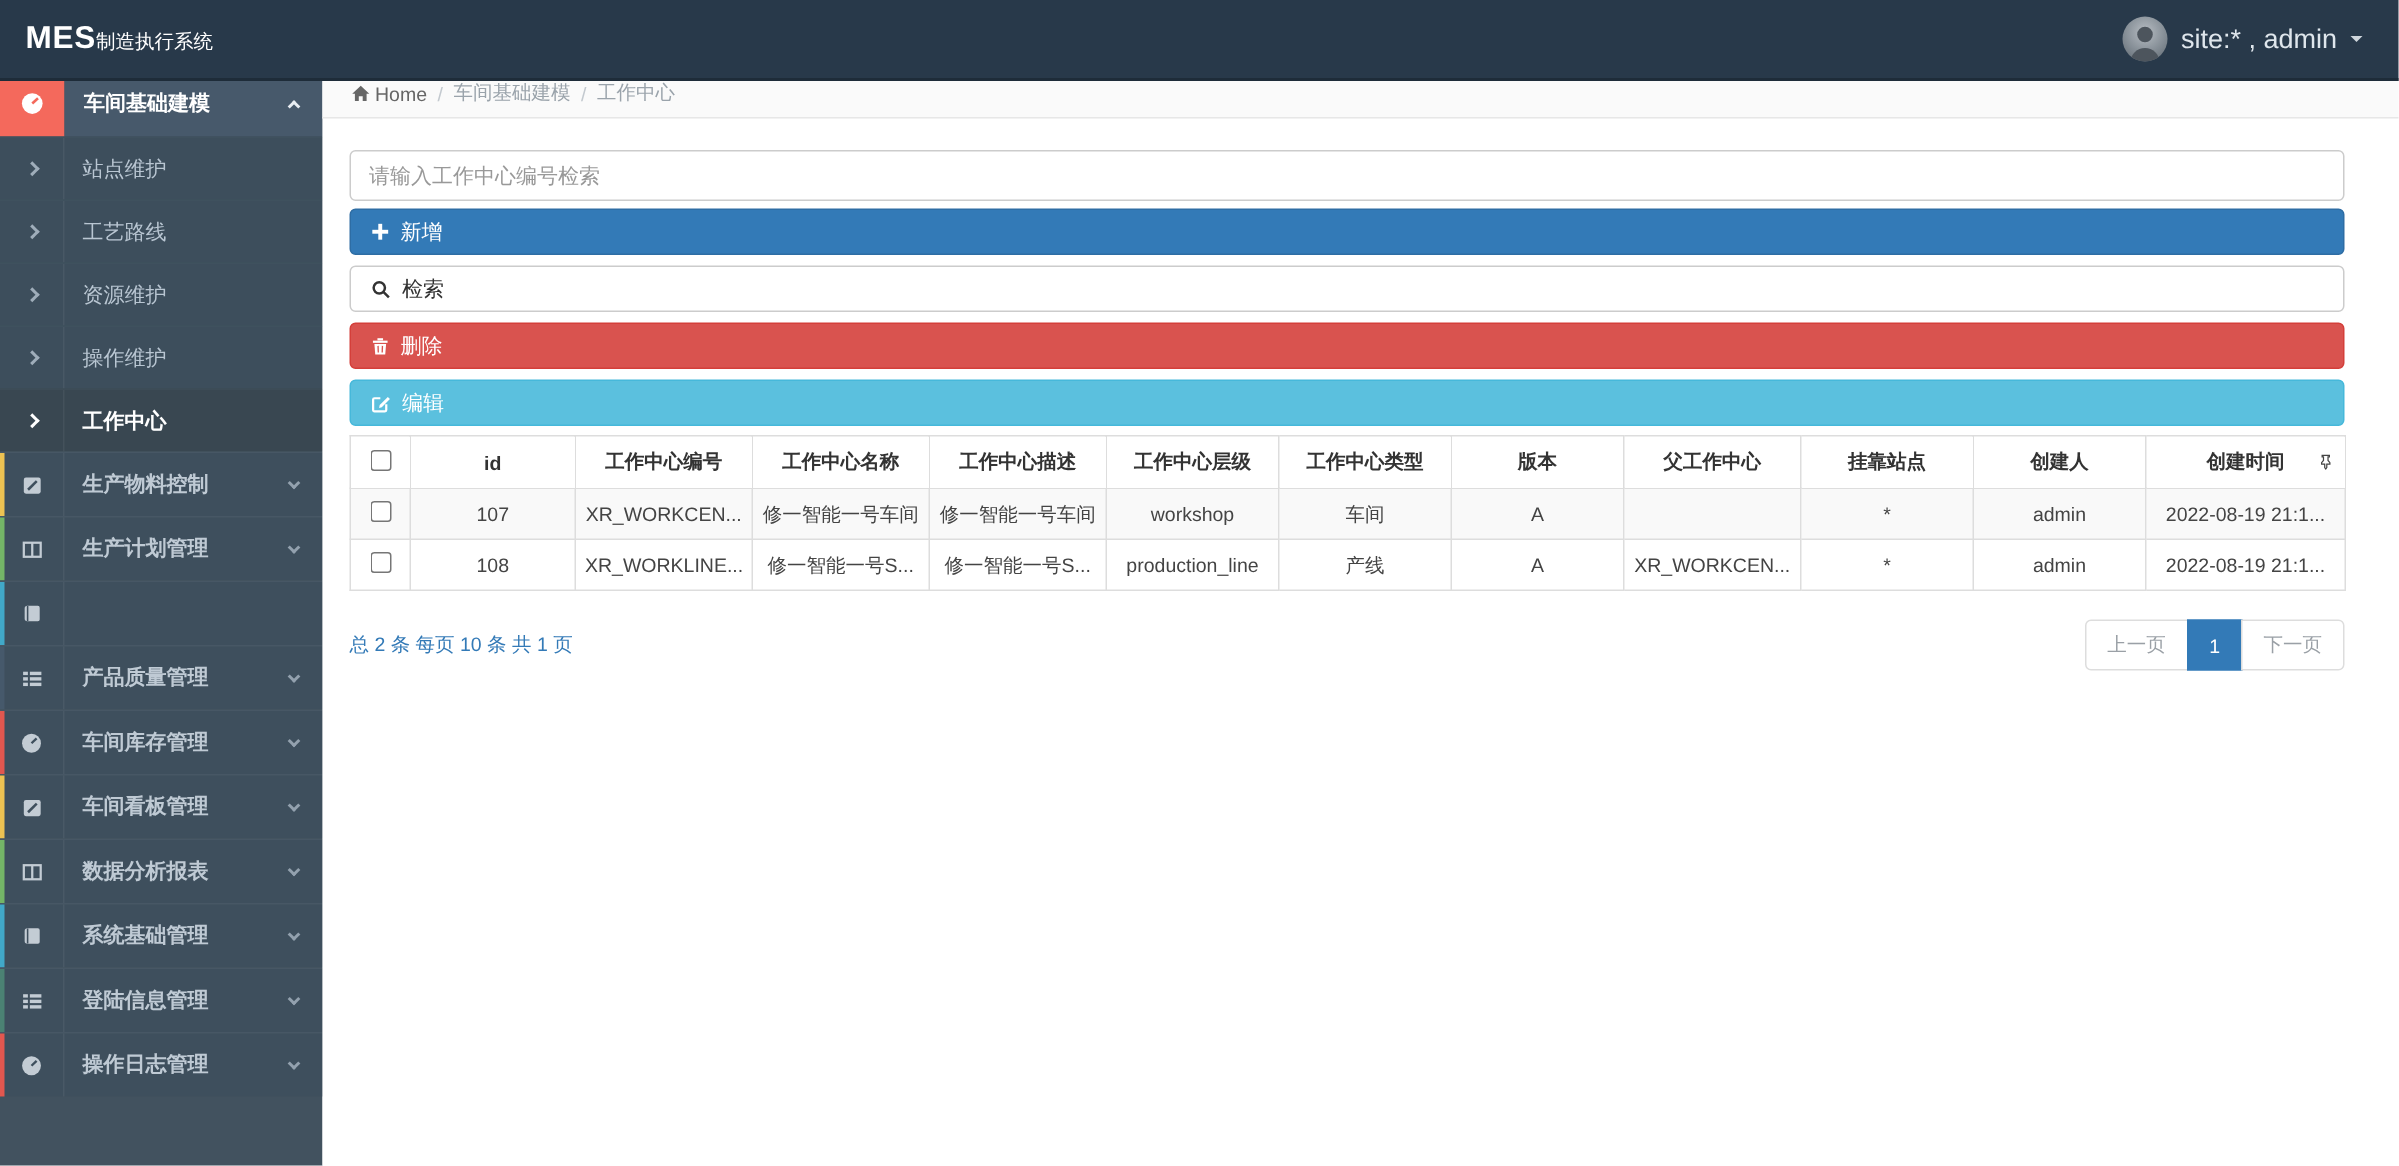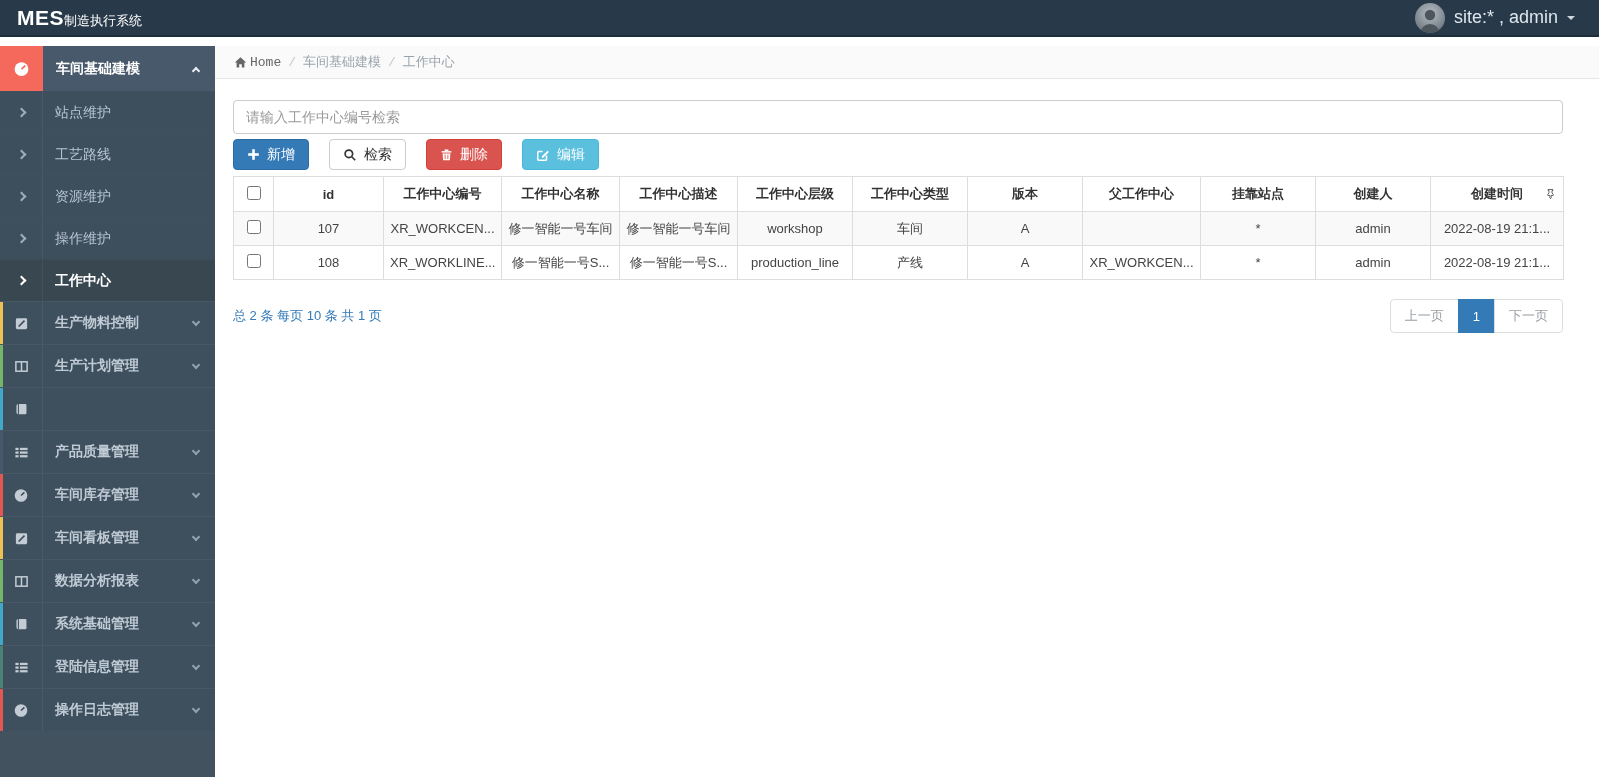--- a/index.html
+++ b/index.html
@@ -1,20 +1,20 @@
 <!DOCTYPE html>
 <html><head>
 <meta charset="utf-8">
 <style>
   * { margin:0; padding:0; box-sizing:border-box; }
   html,body { width:1599px; height:777px; overflow:hidden; background:#fff;
               font-family:"Liberation Sans","DejaVu Sans",sans-serif; }
 
   
-  .navbar { position:absolute; top:0; left:0; width:1599px; height:37px;
+  .navbar { position:absolute; top:0; left:0; width:1599px; height:54px;
             background:#28394a; border-bottom:2px solid #1e2c39;
             display:flex; justify-content:space-between; align-items:center; z-index:5; }
   .logo { padding-left:17px; color:#fff; display:flex; align-items:baseline; }
   .logo-mes { font-size:21px; font-weight:bold; letter-spacing:.5px; }
   .logo-rest { font-size:13px; font-weight:normal; }
   .user-area { display:flex; align-items:center; gap:9px; padding-right:24px;
                color:#dfe6ec; font-size:18px; cursor:pointer; }
   .avatar { width:30px; height:30px; border-radius:50%; overflow:hidden;
             background:radial-gradient(circle at 50% 35%, #b7bdc3 0%, #848d95 55%, #5d666e 100%);
             display:flex; align-items:flex-end; justify-content:center; }
@@ -52,32 +52,32 @@
   .chev-right { transform:rotate(-45deg); }
   .chev-down  { transform:rotate(45deg); margin-top:-3px; }
   .chev-up    { transform:rotate(-135deg); margin-top:4px; }
   .menu-label .chev, .parent-label-cell .chev { color:#93a1ae; width:6px; height:6px; }
   .parent-label-cell .chev { color:#e8edf2; }
 
   
   .main { position:absolute; left:215px; top:46px; width:1384px; height:731px; background:#fff; }
   .breadcrumb { height:33px; background:#fafafa; border-bottom:1px solid #e7e7e7;
                 display:flex; align-items:center; padding-left:19px; font-size:13px;
-                color:#76838f; gap:7px;font-family:Liberation Mono, monospace; }
+                color:#76838f; gap:7px; }
   .crumb-home { display:flex; align-items:center; gap:3px; color:#666; }
   .crumb-sep { color:#c3c9cf; }
   .crumb { color:#9aa3ab; }
 
   .content { padding:0 36px 0 18px; }
   .search-input { margin-top:21px; width:100%; height:34px; border:1px solid #ccc;
                   border-radius:4px; padding:0 12px; font-size:14px; color:#555;
                   outline:none; display:block; }
   .search-input::placeholder { color:#999; }
 
-  .toolbar { margin-top:5px; display:flex; gap:20px; }
+  .toolbar { margin-top:5px; display:flex; gap:7px;flex-direction:column; }
   .btn { height:31px; border-radius:4px; font-size:14px; display:inline-flex;
          align-items:center; gap:7px; padding:0 13px; border:1px solid transparent;
          cursor:pointer; font-family:inherit; }
   .btn-primary { background:#337ab7; border-color:#2e6da4; color:#fff; }
   .btn-default { background:#fff; border-color:#ccc; color:#333; }
   .btn-danger  { background:#d9534f; border-color:#d43f3a; color:#fff; }
   .btn-info    { background:#5bc0de; border-color:#46b8da; color:#fff; }
 
   table.grid { margin-top:6px; border-collapse:collapse; width:100%;
                font-size:13px; color:#333; table-layout:fixed; }

